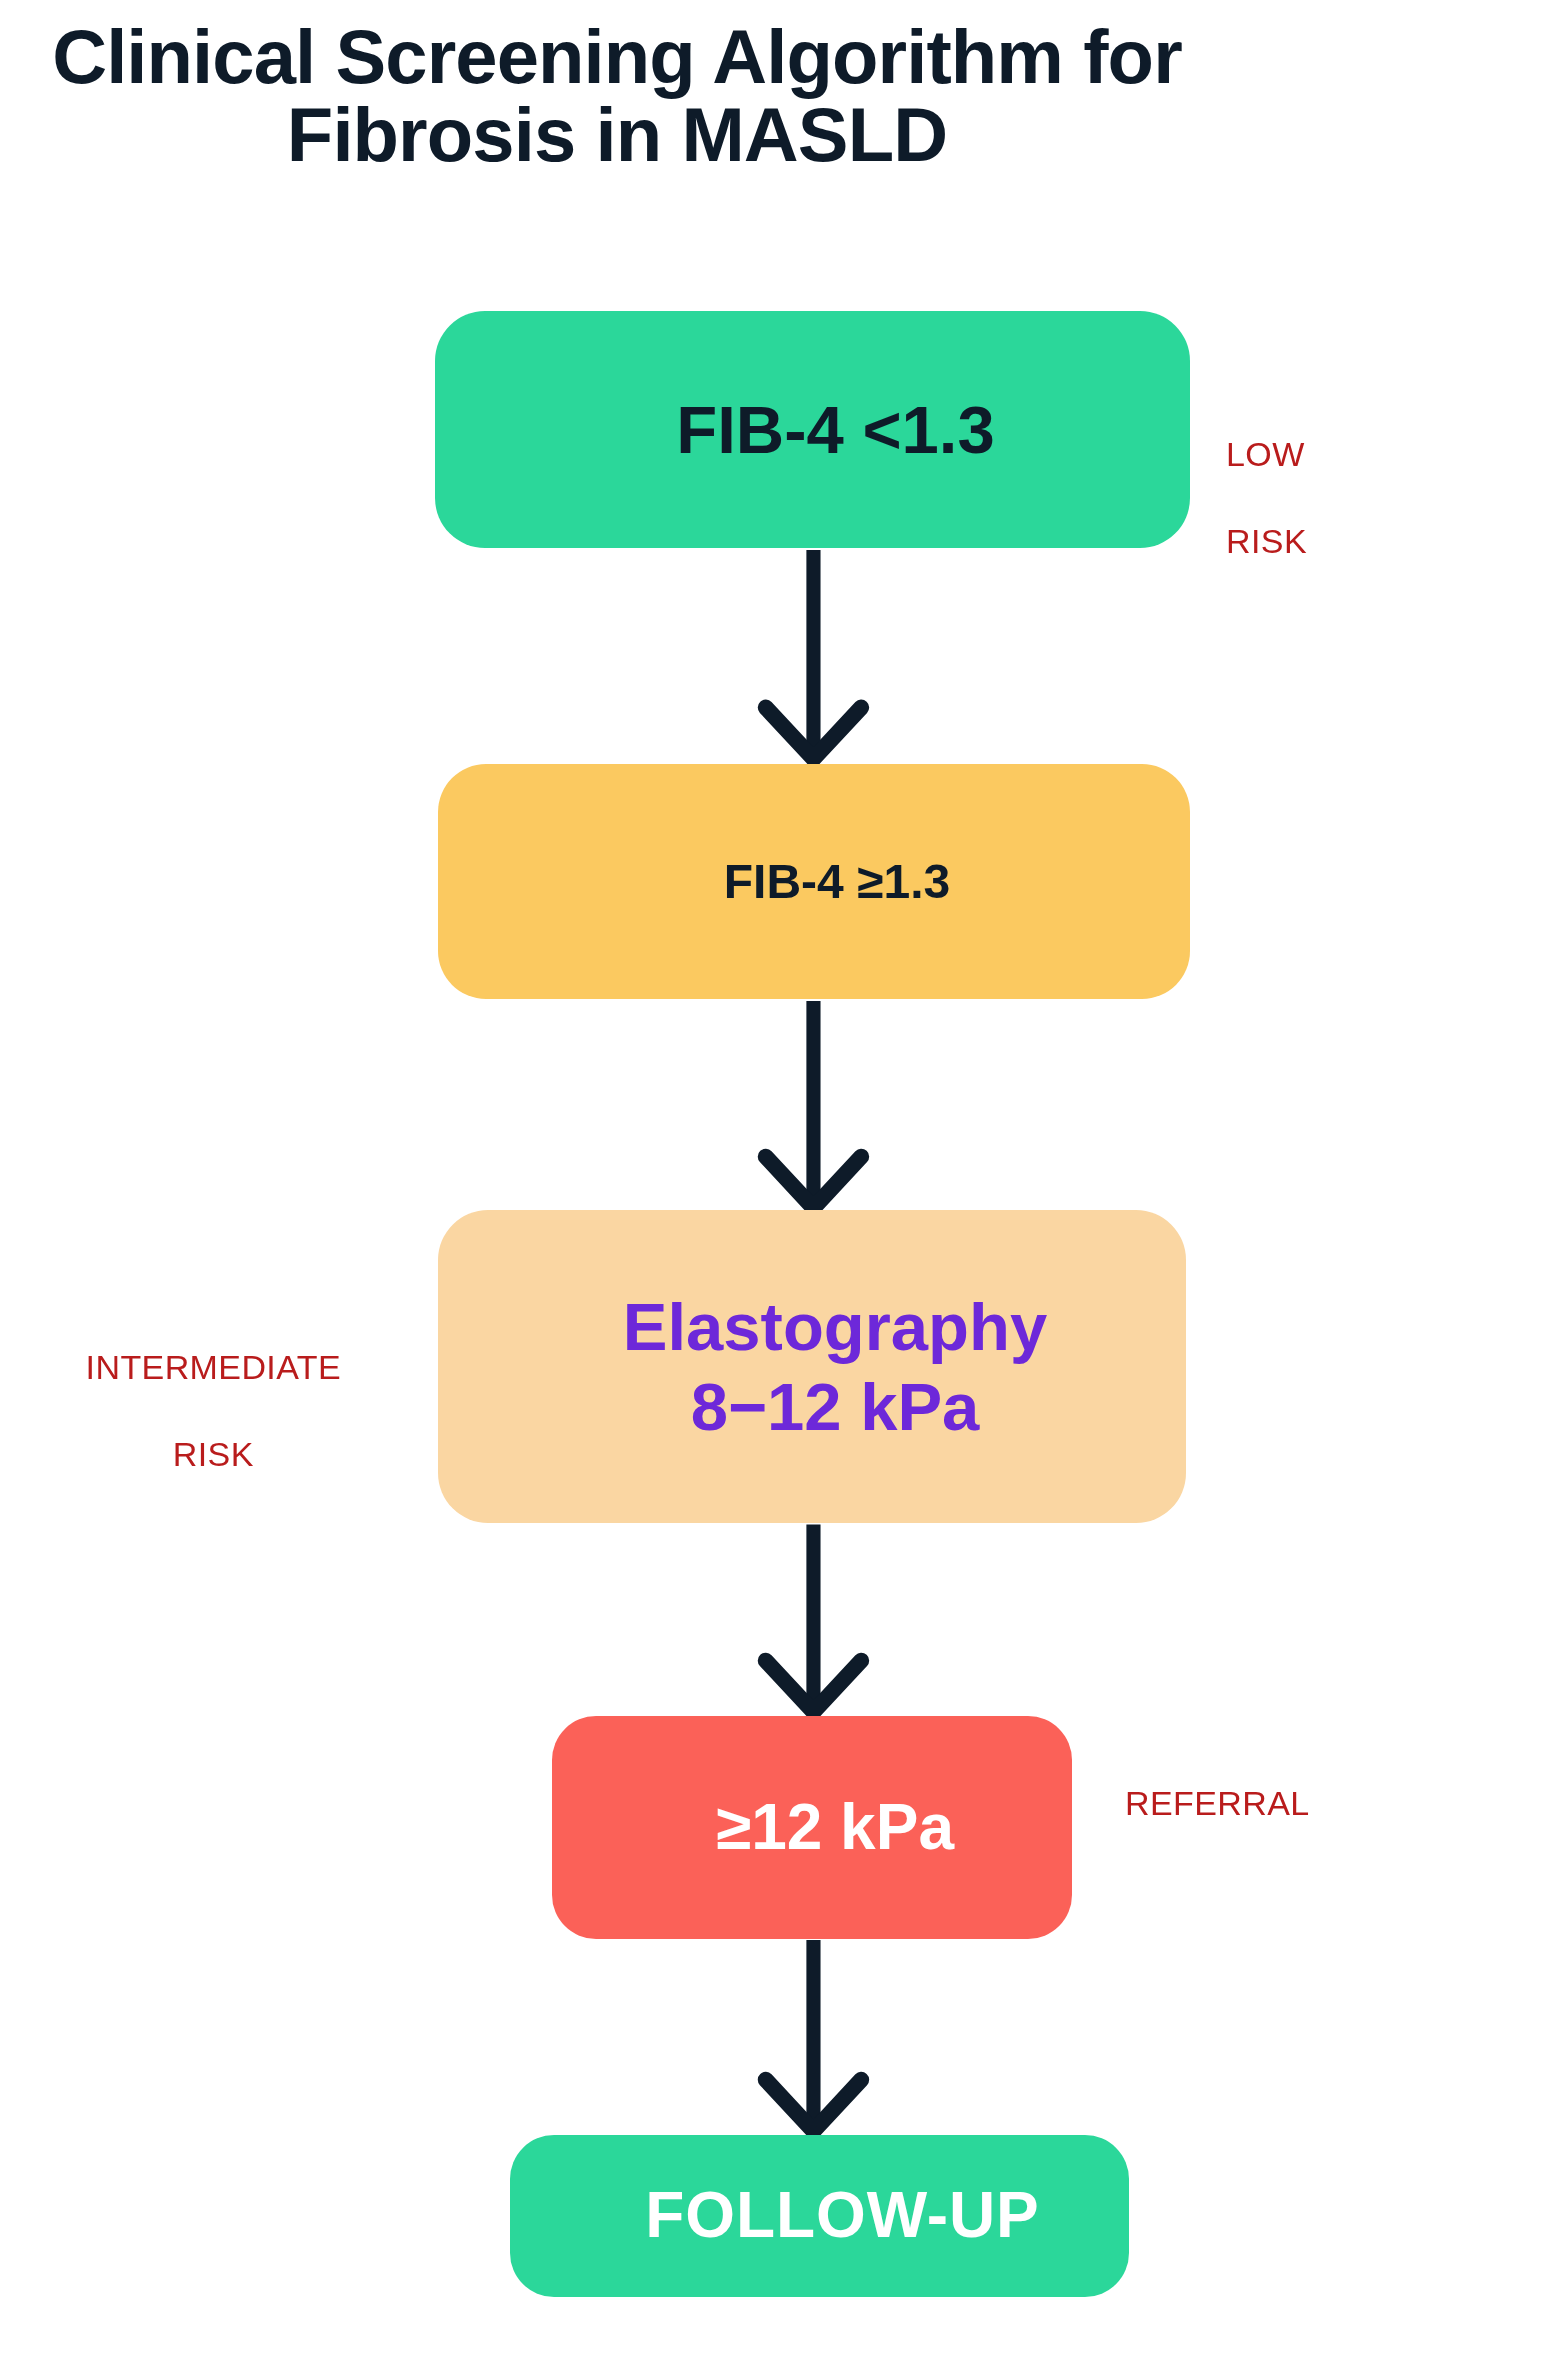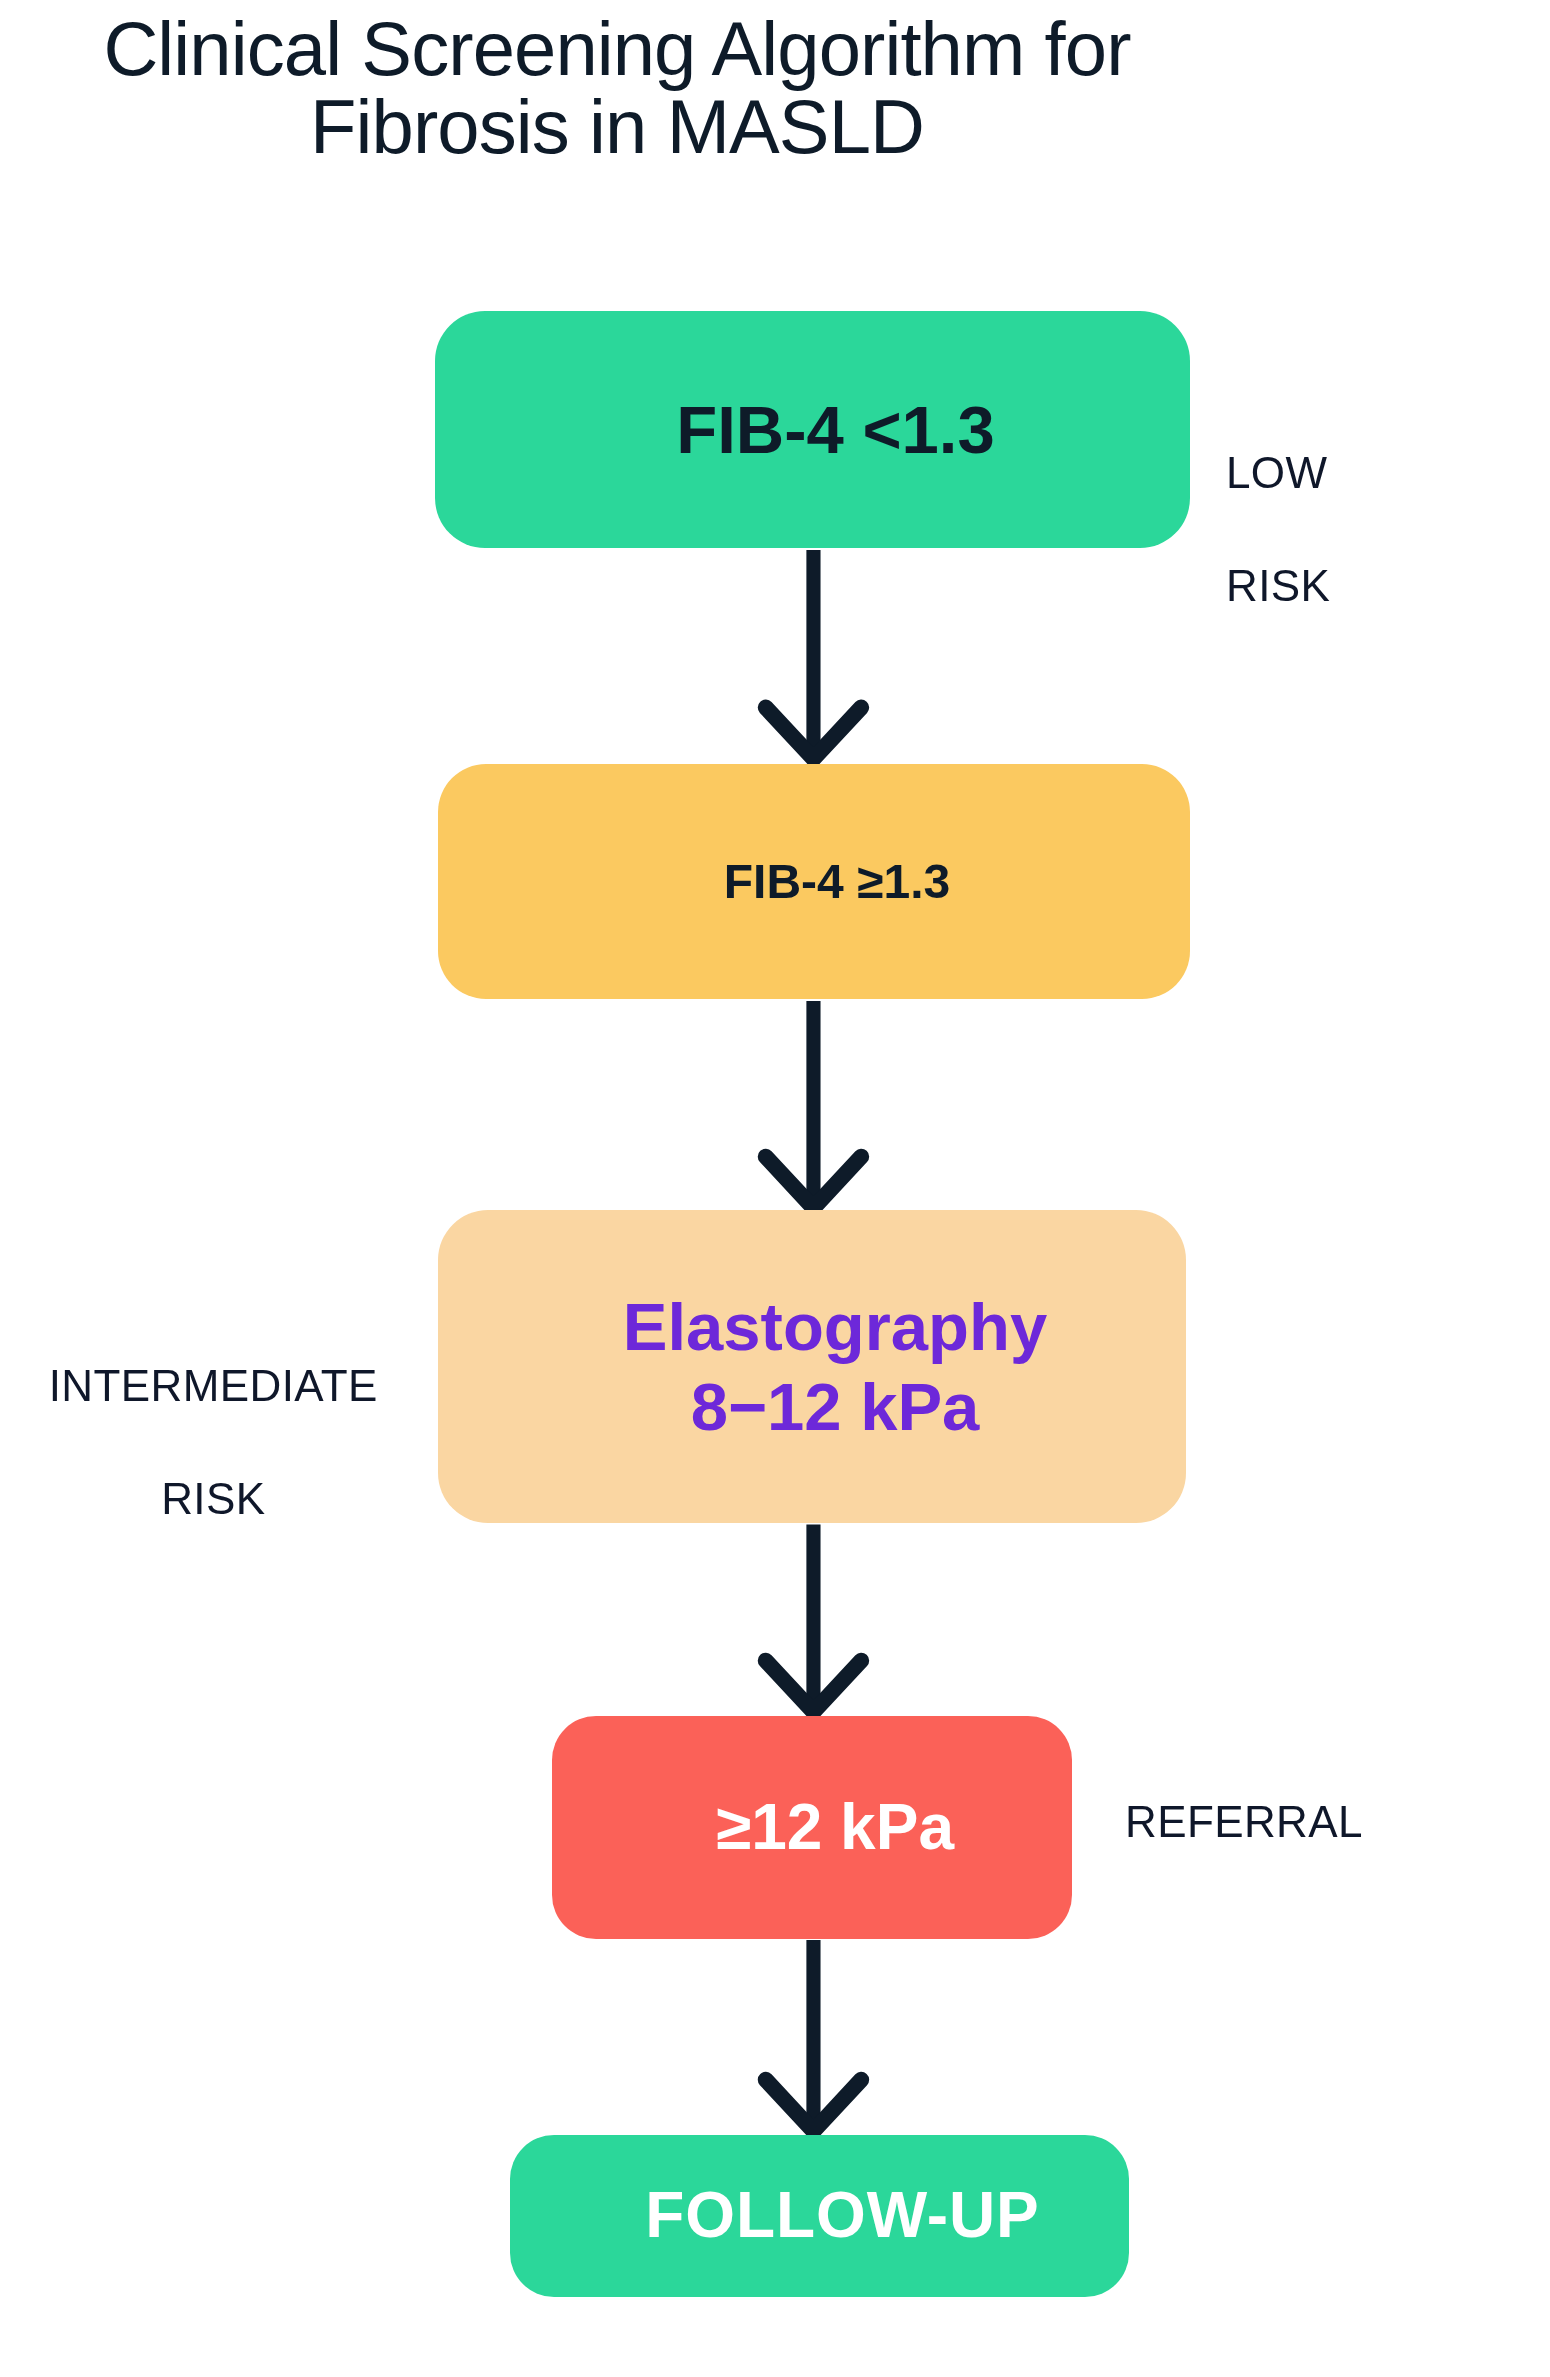--- a/index.html
+++ b/index.html
@@ -17,25 +17,25 @@
     width: 1550px;
     height: 2377px;
     background: #ffffff;
     overflow: hidden;
   }
 
   
   .title {
     position: absolute;
     left: 0;
-    top: 10px;
+    top: 18px;
     width: 1234px;
     text-align: center;
     color: #0e1b29;
-    font-weight: normal;
+    font-weight: bold;
     font-size: 76px;
     line-height: 1.02;
     letter-spacing: -0.9px;
   }
   .title .line {
     display: block;
   }
 
   
   .node {
@@ -120,22 +120,22 @@
   }
   #node-followup .node-label {
     color: #ffffff;
     font-size: 64px;
     letter-spacing: 0.9px;
   }
 
   
   .risk-label {
     position: absolute;
-    color: #0f172a;
-    font-size: 44px;
+    color: #b91c1c;
+    font-size: 34px;
     line-height: 1.28;
     letter-spacing: 0.4px;
     font-weight: normal;
     white-space: pre-line;
   }
 
   #label-low-risk {
     left: 1226px;
     top: 389px;
     width: 318px;

